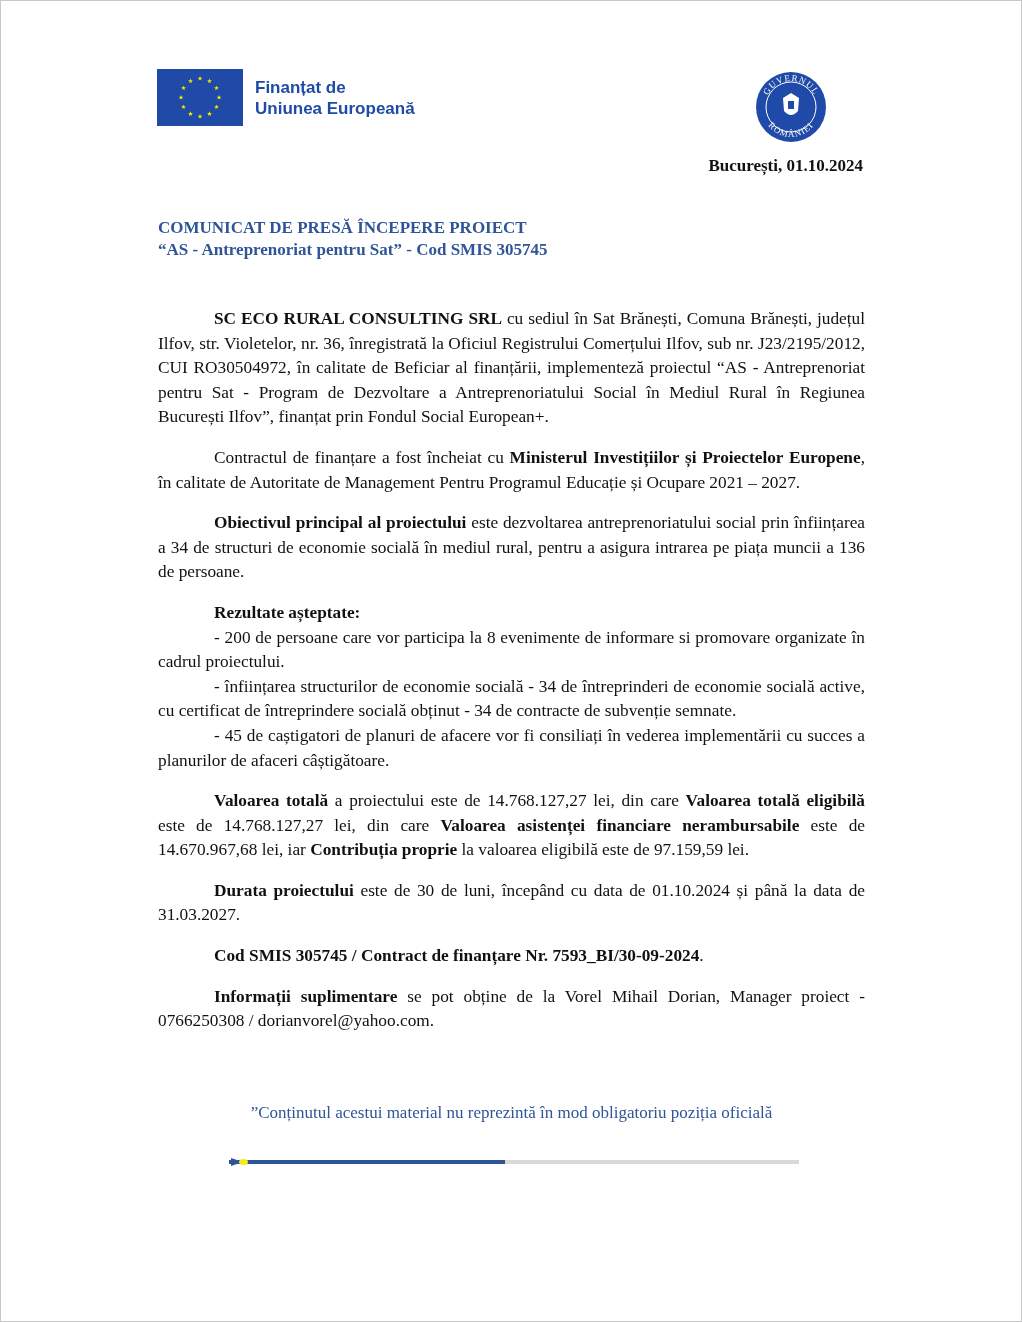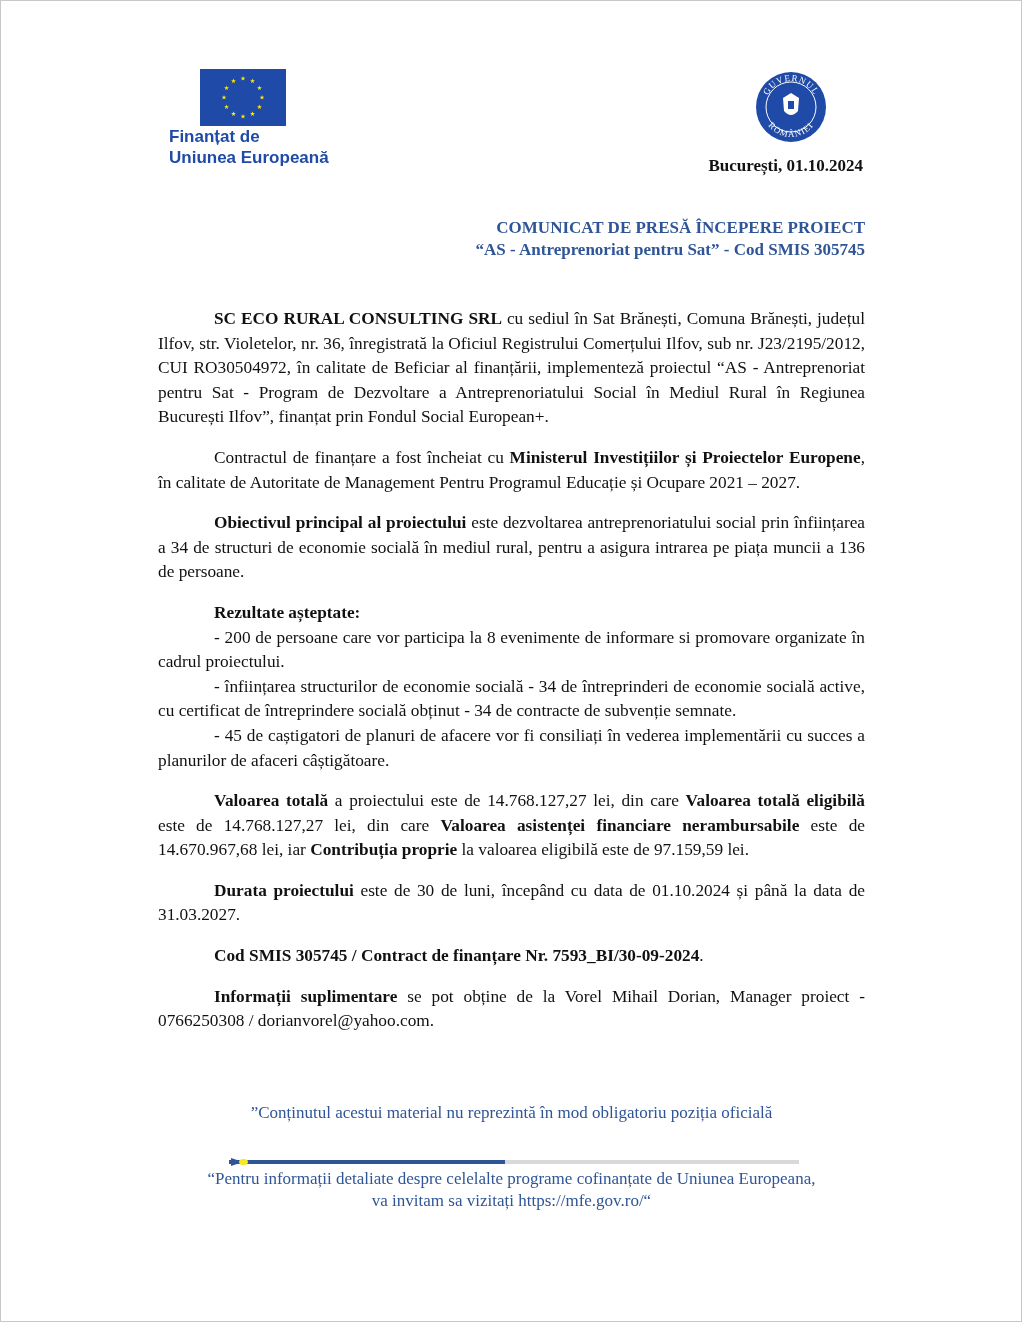--- a/index.html
+++ b/index.html
@@ -2,33 +2,33 @@
 <html><head>
 <meta charset="utf-8">
 <style>
   html, body { margin: 0; padding: 0; background: #ffffff; }
   body { width: 1022px; height: 1322px; position: relative; overflow: hidden; }
   .page {
     position: absolute; left: 0; top: 0; width: 1020px; height: 1320px;
     border: 1px solid #c8c8c8; background: #fff;
     font-family: "Liberation Serif", serif; color: #111;
   }
-  .eu-logo { position: absolute; left: 156px; top: 68px; display: flex; align-items: center; flex-direction: column; }
+  .eu-logo { position: absolute; left: 156px; top: 68px; display: flex; align-items: center; }
   .eu-flag { width: 86px; height: 57px; background: #1f4aa8; position: relative; }
   .eu-flag svg { position: absolute; left: 0; top: 0; }
   .eu-text {
     margin-left: 12px; font-family: "Liberation Sans", sans-serif; font-weight: bold;
     color: #1f4aa8; font-size: 17px; line-height: 21px;
   }
   .gov-emblem { position: absolute; left: 754px; top: 70px; width: 72px; height: 72px; }
   .date {
     position: absolute; right: 158px; top: 155px; font-weight: bold; font-size: 17px;
   }
   .title {
-    position: absolute; left: 157px; width: 707px; top: 216px; text-align: right;
+    position: absolute; left: 157px; width: 707px; top: 216px; text-align: left;
     color: #2f5597; font-weight: bold; font-size: 17px; line-height: 22px;
   }
   .body {
     position: absolute; left: 157px; width: 707px; top: 306px;
     font-size: 17.3px; line-height: 24.6px; text-align: justify;
   }
   .body p { margin: 0 0 16px 0; text-indent: 56px; }
   .body p.tight { margin-bottom: 0; }
   .body b { font-weight: bold; }
   .disclaimer {
@@ -127,18 +127,14 @@
     <div>”Conținutul acestui material nu reprezintă în mod obligatoriu poziția oficială</div>
   </div>
 
   <div class="divider">
     <div class="track"></div>
     <div class="fill"></div>
     <div class="arrow"></div>
     <div class="dot"></div>
   </div>
 
-  <div class="info">
-    <div>“Pentru informații detaliate despre celelalte programe cofinanțate de Uniunea Europeana,</div>
-    <div>va invitam sa vizitați https://mfe.gov.ro/“</div>
-  </div>
 
 </div>
 
 </body></html>

